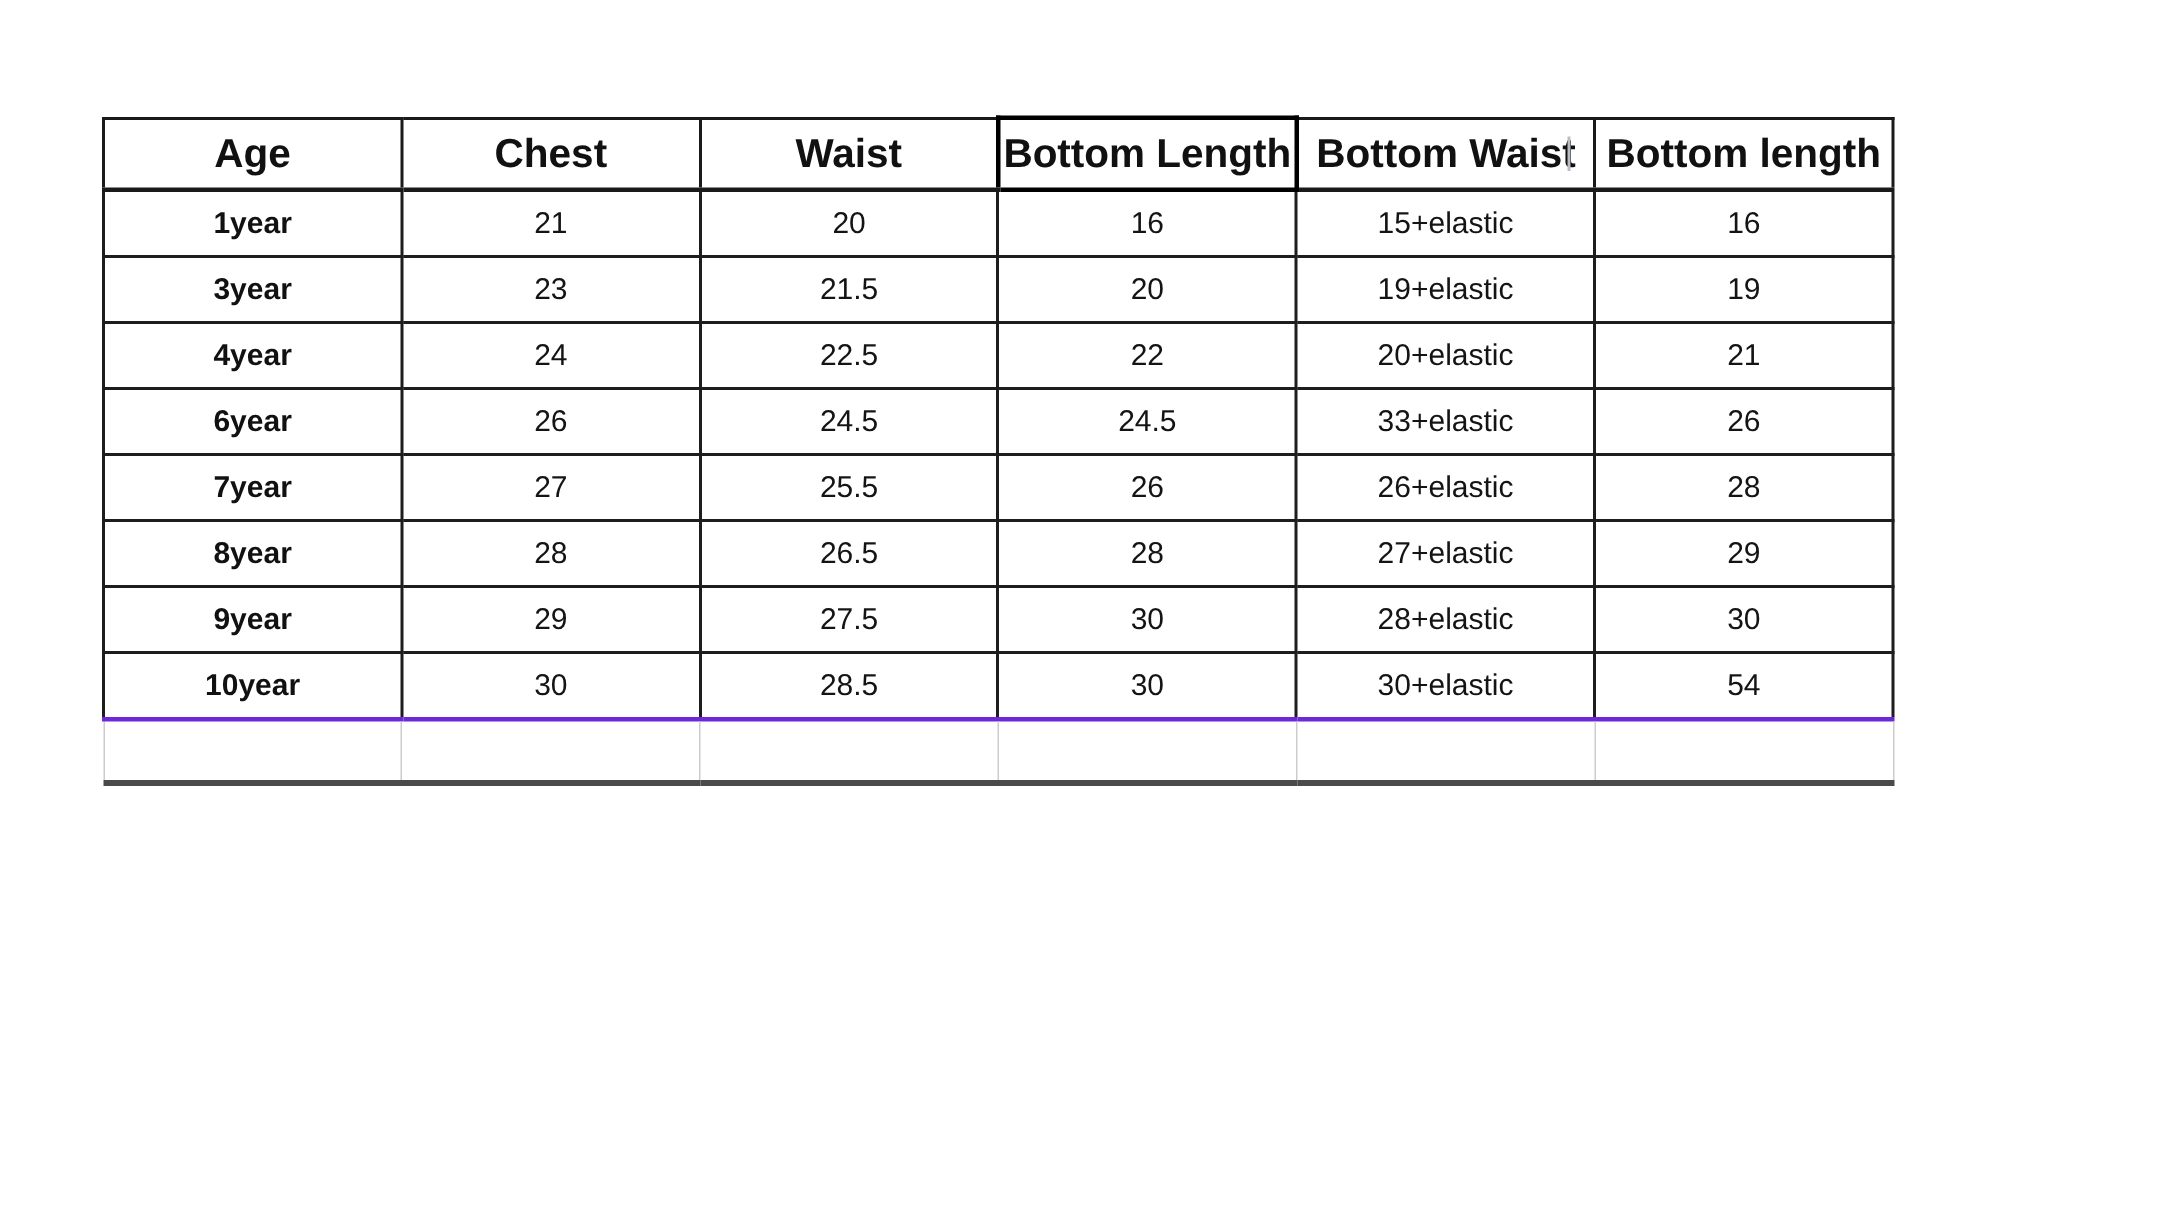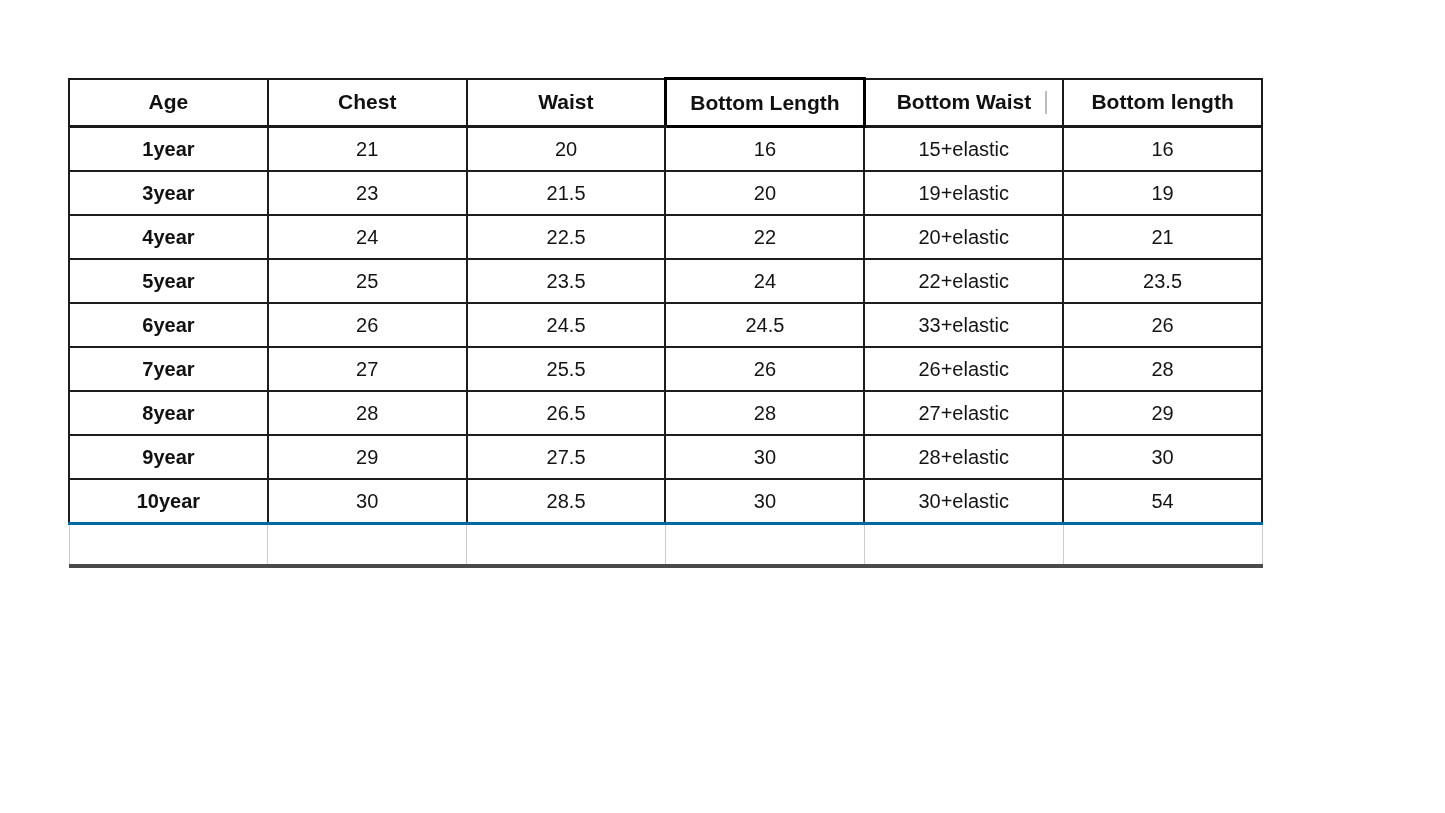--- a/index.html
+++ b/index.html
@@ -26,21 +26,21 @@
     text-align: center;
     vertical-align: middle;
     padding: 0;
     overflow: hidden;
     white-space: nowrap;
   }
   table.size-chart th {
     border: 2px solid #1a1a1a;
     border-bottom: 3px solid #1a1a1a;
     height: 45px;
-    font-size: 21px;
+    font-size: 27px;
     font-weight: bold;
     color: #111111;
   }
   
   table.size-chart th.boxed {
     border: 3px solid #000000;
   }
   
   table.size-chart th.artifact {
     position: relative;
@@ -60,21 +60,21 @@
     font-size: 20px;
     font-weight: 400;
     color: #141414;
   }
   table.size-chart td.age-cell {
     font-weight: bold;
     color: #111111;
   }
   
   table.size-chart tr.last-data-row td {
-    border-bottom: 3px solid #0369a1;
+    border-bottom: 3px solid #6d28d9;
     margin-left: 45px;
   }
   
   table.size-chart tr.empty-row td {
     border: 1px solid #cccccc;
     border-bottom: 4px solid #4a4a4a;
     height: 39px;
   }
 </style>
 </head>
@@ -109,28 +109,20 @@
           <td>19+elastic</td>
           <td>19</td>
         </tr>
         <tr>
           <td class="age-cell">4year</td>
           <td>24</td>
           <td>22.5</td>
           <td>22</td>
           <td>20+elastic</td>
           <td>21</td>
-        </tr>
-        <tr>
-          <td class="age-cell">5year</td>
-          <td>25</td>
-          <td>23.5</td>
-          <td>24</td>
-          <td>22+elastic</td>
-          <td>23.5</td>
         </tr>
         <tr>
           <td class="age-cell">6year</td>
           <td>26</td>
           <td>24.5</td>
           <td>24.5</td>
           <td>33+elastic</td>
           <td>26</td>
         </tr>
         <tr>

